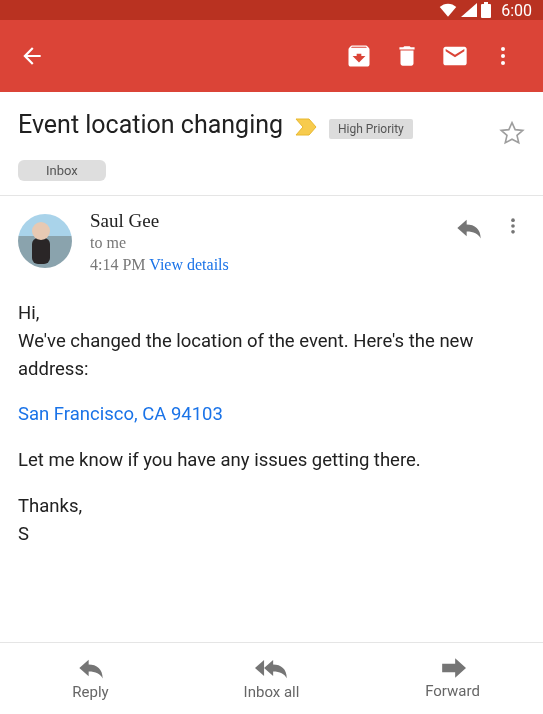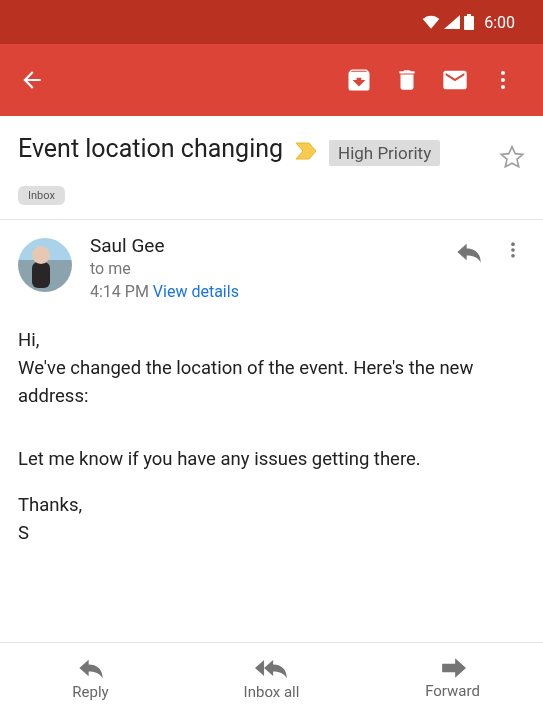--- a/index.html
+++ b/index.html
@@ -1,40 +1,40 @@
 <!DOCTYPE html>
 <html><head>
   <meta charset="utf-8">
   <style>
     * { box-sizing: border-box; margin: 0; padding: 0; }
     html, body { width: 543px; height: 714px; font-family: Roboto, Arial, sans-serif; background: #fff; overflow: hidden; }
 
-    .status-bar { height: 44px; background: #b93221; display: flex; align-items: center; justify-content: flex-end; padding: 0 28px; color: #fff; gap: 4px; }
+    .status-bar { height: 20px; background: #b93221; display: flex; align-items: center; justify-content: flex-end; padding: 0 11px; color: #fff; gap: 4px; }
     .status-bar .time { font-size: 16px; margin-left: 6px; font-weight: 400; }
     .status-bar svg { display: block; }
 
     .app-bar { height: 72px; background: #db4437; display: flex; align-items: center; padding: 0 16px; color: #fff; }
     .app-bar .spacer { flex: 1; }
     .app-bar .ab-btn { width: 48px; height: 48px; display: flex; align-items: center; justify-content: center; cursor: pointer; }
     .app-bar .ab-btn.back { margin-left: -8px; }
 
     .subject-row { padding: 18px 18px 6px 18px; display: flex; align-items: flex-start; }
     .subject-left { flex: 1; }
     .subject-title { font-size: 25px; color: #212121; font-weight: 400; display: inline; line-height: 1.2; margin-top: 7px; }
     .imp-marker { display: inline-block; vertical-align: middle; margin: 0 6px 0 8px; }
-    .priority-pill { display: inline-block; background: #dcdcdc; color: #555; font-size: 17px; padding: 3px 9px; border-radius: 2px; vertical-align: middle; margin-left: 2px; }
+    .priority-pill { display: inline-block; background: #dcdcdc; color: #555; font-size: 12px; padding: 3px 9px; border-radius: 2px; vertical-align: middle; margin-left: 2px; }
     .star-wrap { padding: 10px 0 0 12px; }
     .star { cursor: pointer; }
 
     .label-row { padding: 4px 18px 14px 18px; }
-    .folder-pill { display: inline-block; background: #dedede; color: #555; font-size: 11px; padding: 3px 10px; border-radius: 6px; }
+    .folder-pill { display: inline-block; background: #dedede; color: #555; font-size: 13px; padding: 3px 28px; border-radius: 6px; }
 
     .divider { height: 1px; background: #e5e5e5; width: 100%; }
 
-    .sender-row { padding: 14px 18px 10px 18px; display: flex; align-items: flex-start; }
+    .sender-row { padding: 14px 18px 10px 18px; display: flex; align-items: flex-start; font-family: Liberation Serif, serif; }
     .avatar { width: 54px; height: 54px; border-radius: 50%; overflow: hidden; position: relative; flex-shrink: 0; margin-top: 4px;}
     .avatar-bg { width: 100%; height: 100%; background: linear-gradient(to bottom, #a9d3ea 0%, #a9d3ea 40%, #8aa3ad 40%, #8aa3ad 100%); position: absolute; }
     .avatar-head { position: absolute; width: 18px; height: 18px; border-radius: 50%; background: #e7c9b3; top: 8px; left: 14px; }
     .avatar-body { position: absolute; width: 18px; height: 26px; border-radius: 6px; background: #2a2627; top: 24px; left: 14px; }
 
     .sender-meta { margin-left: 18px; flex: 1; }
     .sender-name { font-size: 19px; color: #212121; }
     .recipient { font-size: 16px; color: #777; margin-top: 2px; }
     .time-line { font-size: 16px; color: #777; margin-top: 4px; }
     .view-details { color: #1a73e8; cursor: pointer; }
@@ -156,20 +156,21 @@
         <circle cx="12" cy="12" r="2.2"></circle>
         <circle cx="12" cy="19" r="2.2"></circle>
       </svg>
   </div>
 </div>
 
 <div class="body">
   <p>Hi,</p>
   <p>We've changed the location of the event. Here's the new address:</p>
   <div class="gap"></div>
+  <p><span class="address-link">San Francisco, CA 94103</span></p>
   <div class="gap"></div>
   <p>Let me know if you have any issues getting there.</p>
   <div class="gap"></div>
   <p>Thanks,</p>
   <p>S</p>
 </div>
 
 <div class="bottom-bar">
   <div class="bottom-btn">
     <svg width="28" height="22" viewBox="0 0 24 18" fill="#757575">

